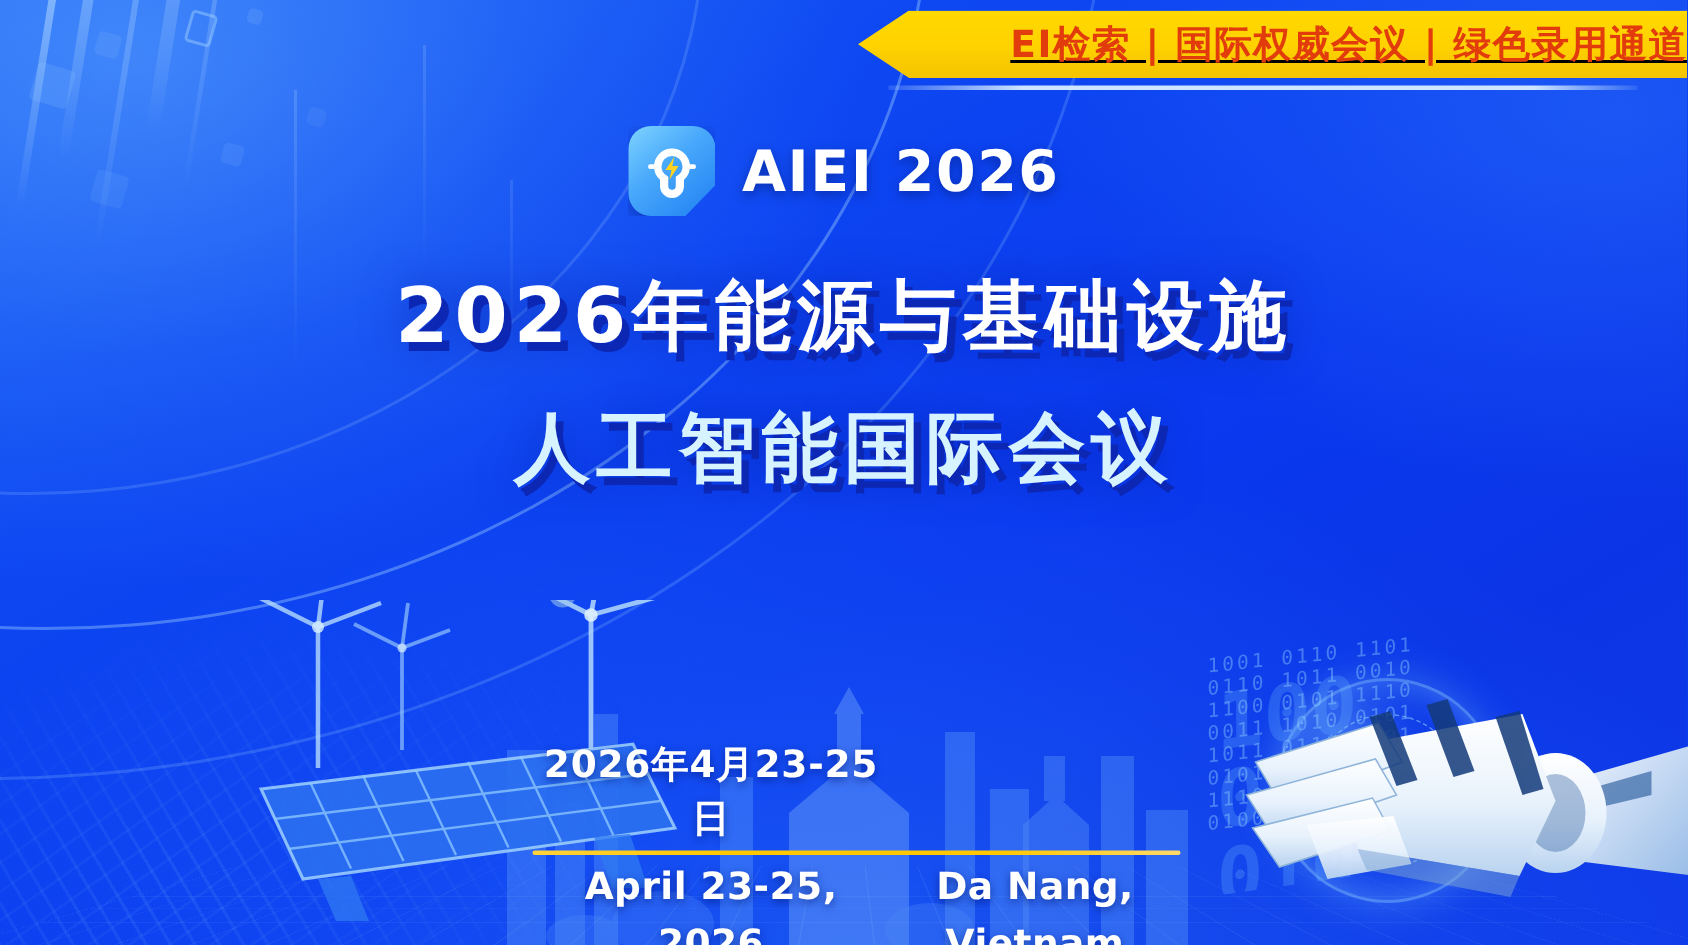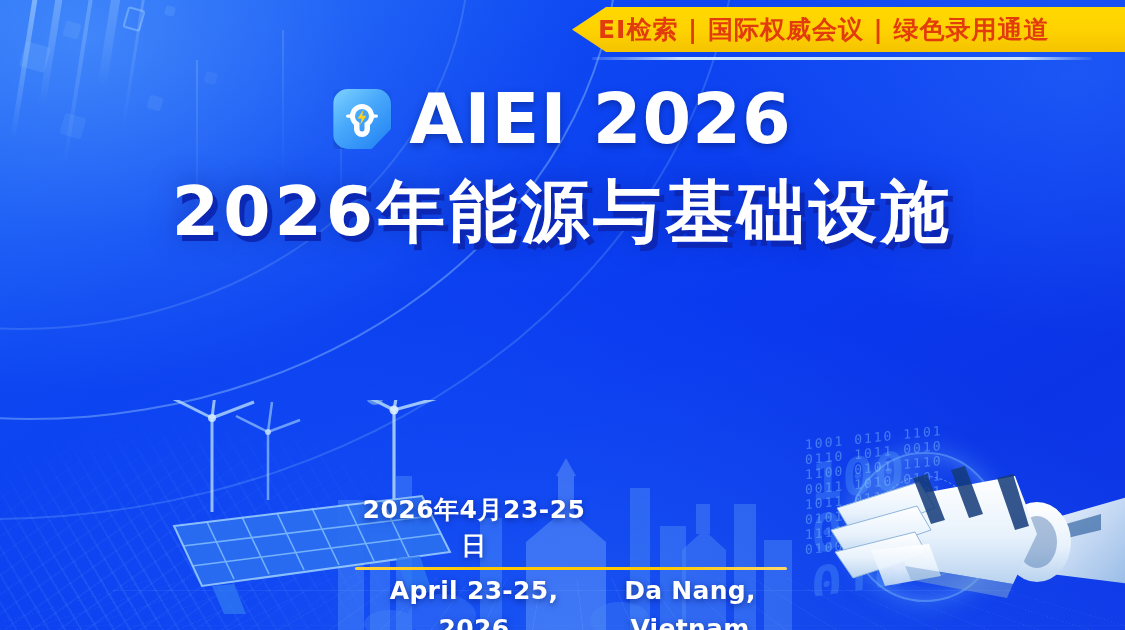--- a/index.html
+++ b/index.html
@@ -90,21 +90,21 @@
   }
 
   
   .robot{ position:absolute; right:-6px; bottom:-4px; width:330px; height:200px; }
 
   
   .ribbon{
     position:absolute; left:572px; top:7px; width:553px; height:45px;
     background:linear-gradient(180deg,#ffd900 0%,#ffd200 50%,#f4c400 100%);
     clip-path: polygon(34px 0, 100% 0, 100% 100%, 34px 100%, 0 50%);
-    display:flex; align-items:center; justify-content:flex-start;
+    display:flex; align-items:center; justify-content:flex-end;text-decoration:underline;
   }
   .ribbon-text{
     color:#e23b0c; font-size:25px; font-weight:bold; letter-spacing:1px;
     padding-left:26px; white-space:nowrap;
     font-family:"DejaVu Sans","Liberation Sans",sans-serif;
   }
   .ribbon-rule{
     position:absolute; left:592px; top:57px; width:500px; height:3px;
     background:linear-gradient(90deg,rgba(190,225,255,.15),rgba(215,238,255,.95) 18%,rgba(215,238,255,.95) 86%,rgba(190,225,255,.1));
     border-radius:2px;
@@ -113,29 +113,29 @@
   
   .logorow{ position:absolute; left:0; right:0; top:84px; display:flex; justify-content:center; align-items:center; gap:18px; }
   .logo-tile{
     width:58px; height:60px; border-radius:15px;
     background:linear-gradient(140deg,#7fd3ff 0%,#49a9fb 42%,#1f7ff3 100%);
     clip-path: polygon(0 0, 100% 0, 100% 66%, 66% 100%, 0 100%);
     position:relative; box-shadow:0 3px 10px rgba(0,20,80,.35);
   }
   .logo-tile .mark{ position:absolute; inset:0; display:flex; align-items:center; justify-content:center; }
   .logo-word{
-    font-size:70px; font-weight:bold; color:#ffffff; letter-spacing:1px; line-height:1;
+    font-size:38px; font-weight:bold; color:#ffffff; letter-spacing:1px; line-height:1;
     text-shadow:0 3px 7px rgba(4,26,110,.5);
     font-family:"DejaVu Sans","Liberation Sans",sans-serif;
   }
 
   
   .cn-title{ position:absolute; left:0; right:0; top:168px; text-align:center; }
   .cn-line{
-    font-size:68px; font-weight:bold; line-height:88px; letter-spacing:4px;
+    font-size:51px; font-weight:bold; line-height:88px; letter-spacing:4px;
     font-family:"DejaVu Sans","Liberation Sans",sans-serif;
     text-shadow:5px 6px 0 #0c27b4, 0 0 26px rgba(8,30,150,.55);
   }
   .cn-line.l1{ color:#ffffff; }
   .cn-line.l2{ color:#d6f3ff; }
 
   
   .en-sub{ position:absolute; left:0; right:0; top:382px; text-align:center; }
   .en-line{
     color:#ffffff; font-size:31px; font-weight:bold; line-height:38px; letter-spacing:1.2px;
@@ -337,20 +337,21 @@
           <rect x="30" y="16.5" width="7" height="3.2" rx="1.6" fill="#ffffff"></rect>
           <path d="M22.6 11.5 L16.6 20.4 h4.1 l-1.5 6.6 l6.2 -9.3 h-4.2 z" fill="#ffd21e"></path>
         </svg>
       </span>
     </div>
     <span class="logo-word">AIEI 2026</span>
   </div>
 
   <div class="cn-title">
     <div class="cn-line l1">2026年能源与基础设施</div>
+    <div class="cn-line l2">人工智能国际会议</div>
   </div>
 
 
   <div class="meta">
     <div class="meta-row">
       <div class="cell-date meta-cn">2026年4月23-25日</div>
     </div>
     <div class="meta-rule"></div>
     <div class="meta-row">
       <div class="cell-date meta-en">April 23-25, 2026</div>

